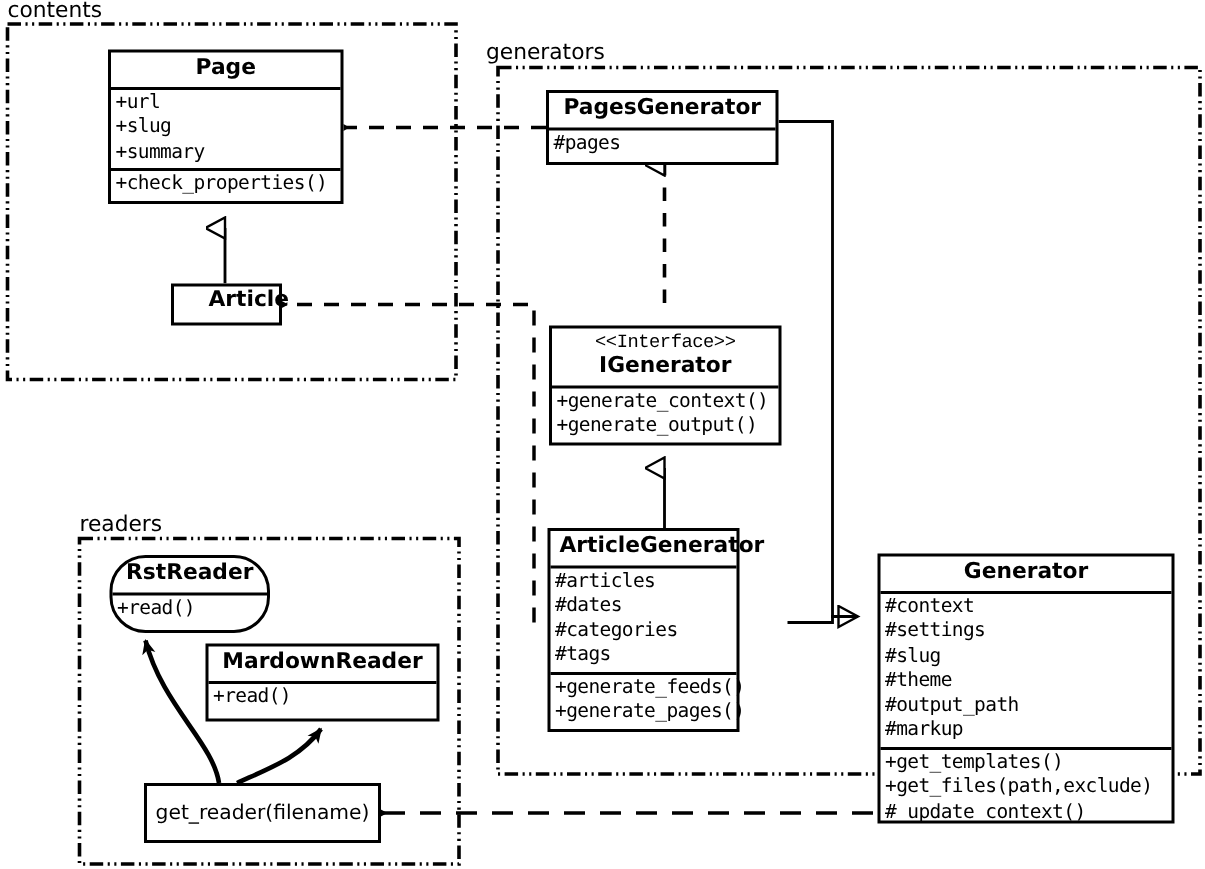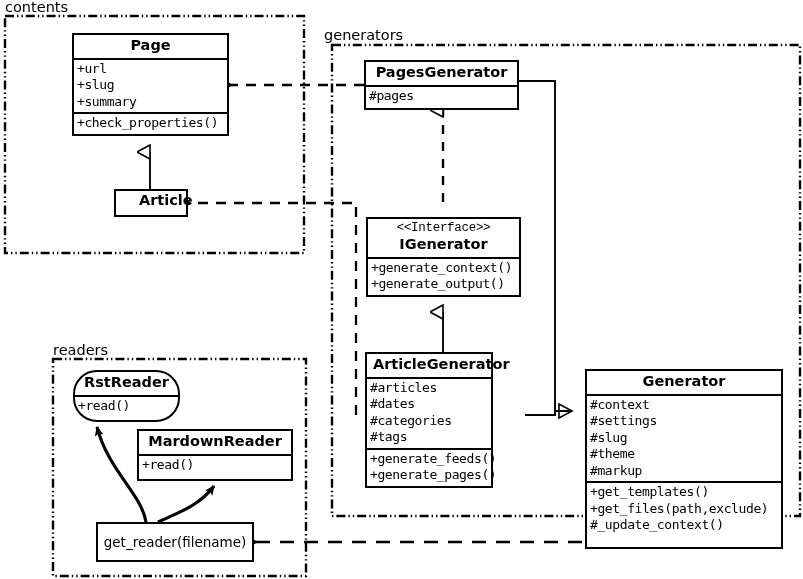--- a/index.html
+++ b/index.html
@@ -184,20 +184,21 @@
     </div>
   </div>
 
   <div class="uml-box" style="left:585px; top:321px; width:198px; height:180px;margin-top:48px;">
     <div class="uml-name">Generator</div>
     <div class="uml-compartment uml-sep">
       <div class="uml-member">#context</div>
       <div class="uml-member">#settings</div>
       <div class="uml-member">#slug</div>
       <div class="uml-member">#theme</div>
+      <div class="uml-member">#output_path</div>
       <div class="uml-member">#markup</div>
     </div>
     <div class="uml-compartment uml-sep">
       <div class="uml-member">+get_templates()</div>
       <div class="uml-member">+get_files(path,exclude)</div>
       <div class="uml-member">#_update_context()</div>
     </div>
   </div>
 
   <div class="uml-box" style="left:73px; top:370px; width:107px; height:52px;border-radius:24px;">

